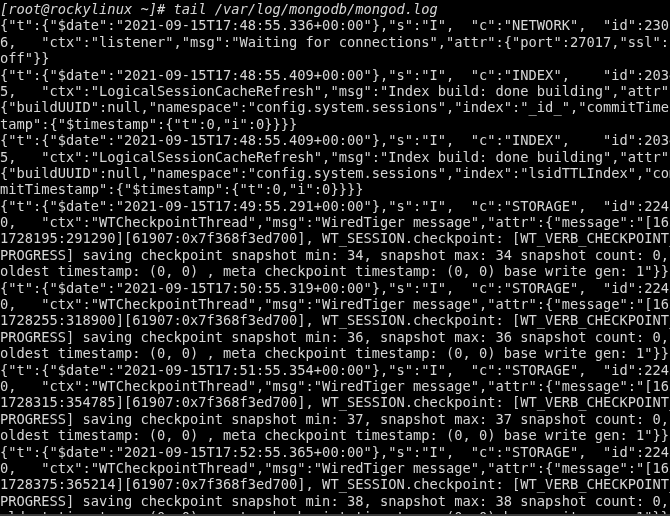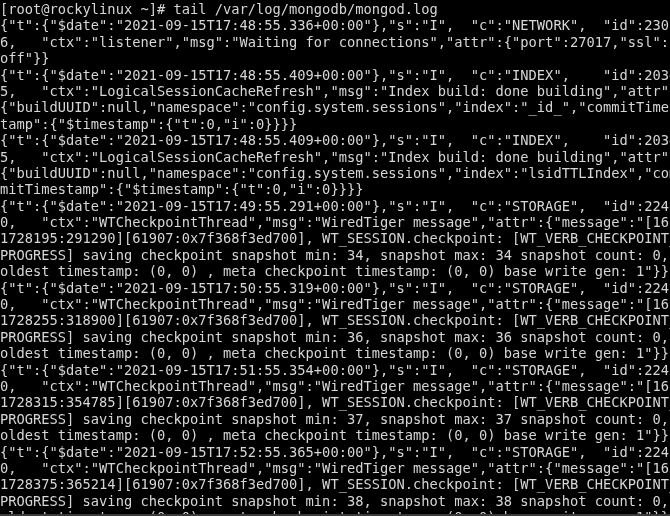--- a/index.html
+++ b/index.html
@@ -31,20 +31,21 @@
     box-sizing: border-box;
   }
   .line {
     height: 16.4px;
     white-space: pre;
     font-family: "DejaVu Sans Mono", "Liberation Mono", monospace;
     color: #d6d6d6;
   }
   .prompt-line {
     color: #d6d6d6;
+    font-style: italic;
   }
 </style>
 </head>
 <body>
 
 <div id="terminal">
   <div id="screen" style="font-size: 13.739px;"><div class="line prompt-line">[root@rockylinux ~]# tail /var/log/mongodb/mongod.log</div><div class="line">{"t":{"$date":"2021-09-15T17:48:55.336+00:00"},"s":"I",  "c":"NETWORK",  "id":2301</div><div class="line">6,   "ctx":"listener","msg":"Waiting for connections","attr":{"port":27017,"ssl":"</div><div class="line">off"}}</div><div class="line">{"t":{"$date":"2021-09-15T17:48:55.409+00:00"},"s":"I",  "c":"INDEX",    "id":2034</div><div class="line">5,   "ctx":"LogicalSessionCacheRefresh","msg":"Index build: done building","attr":</div><div class="line">{"buildUUID":null,"namespace":"config.system.sessions","index":"_id_","commitTimes</div><div class="line">tamp":{"$timestamp":{"t":0,"i":0}}}}</div><div class="line">{"t":{"$date":"2021-09-15T17:48:55.409+00:00"},"s":"I",  "c":"INDEX",    "id":2034</div><div class="line">5,   "ctx":"LogicalSessionCacheRefresh","msg":"Index build: done building","attr":</div><div class="line">{"buildUUID":null,"namespace":"config.system.sessions","index":"lsidTTLIndex","com</div><div class="line">mitTimestamp":{"$timestamp":{"t":0,"i":0}}}}</div><div class="line">{"t":{"$date":"2021-09-15T17:49:55.291+00:00"},"s":"I",  "c":"STORAGE",  "id":2243</div><div class="line">0,   "ctx":"WTCheckpointThread","msg":"WiredTiger message","attr":{"message":"[163</div><div class="line">1728195:291290][61907:0x7f368f3ed700], WT_SESSION.checkpoint: [WT_VERB_CHECKPOINT_</div><div class="line">PROGRESS] saving checkpoint snapshot min: 34, snapshot max: 34 snapshot count: 0,</div><div class="line">oldest timestamp: (0, 0) , meta checkpoint timestamp: (0, 0) base write gen: 1"}}</div><div class="line">{"t":{"$date":"2021-09-15T17:50:55.319+00:00"},"s":"I",  "c":"STORAGE",  "id":2243</div><div class="line">0,   "ctx":"WTCheckpointThread","msg":"WiredTiger message","attr":{"message":"[163</div><div class="line">1728255:318900][61907:0x7f368f3ed700], WT_SESSION.checkpoint: [WT_VERB_CHECKPOINT_</div><div class="line">PROGRESS] saving checkpoint snapshot min: 36, snapshot max: 36 snapshot count: 0,</div><div class="line">oldest timestamp: (0, 0) , meta checkpoint timestamp: (0, 0) base write gen: 1"}}</div><div class="line">{"t":{"$date":"2021-09-15T17:51:55.354+00:00"},"s":"I",  "c":"STORAGE",  "id":2243</div><div class="line">0,   "ctx":"WTCheckpointThread","msg":"WiredTiger message","attr":{"message":"[163</div><div class="line">1728315:354785][61907:0x7f368f3ed700], WT_SESSION.checkpoint: [WT_VERB_CHECKPOINT_</div><div class="line">PROGRESS] saving checkpoint snapshot min: 37, snapshot max: 37 snapshot count: 0,</div><div class="line">oldest timestamp: (0, 0) , meta checkpoint timestamp: (0, 0) base write gen: 1"}}</div><div class="line">{"t":{"$date":"2021-09-15T17:52:55.365+00:00"},"s":"I",  "c":"STORAGE",  "id":2243</div><div class="line">0,   "ctx":"WTCheckpointThread","msg":"WiredTiger message","attr":{"message":"[163</div><div class="line">1728375:365214][61907:0x7f368f3ed700], WT_SESSION.checkpoint: [WT_VERB_CHECKPOINT_</div><div class="line">PROGRESS] saving checkpoint snapshot min: 38, snapshot max: 38 snapshot count: 0,</div><div class="line">oldest timestamp: (0, 0) , meta checkpoint timestamp: (0, 0) base write gen: 1"}}</div></div>
 </div>
 
 </body></html>

